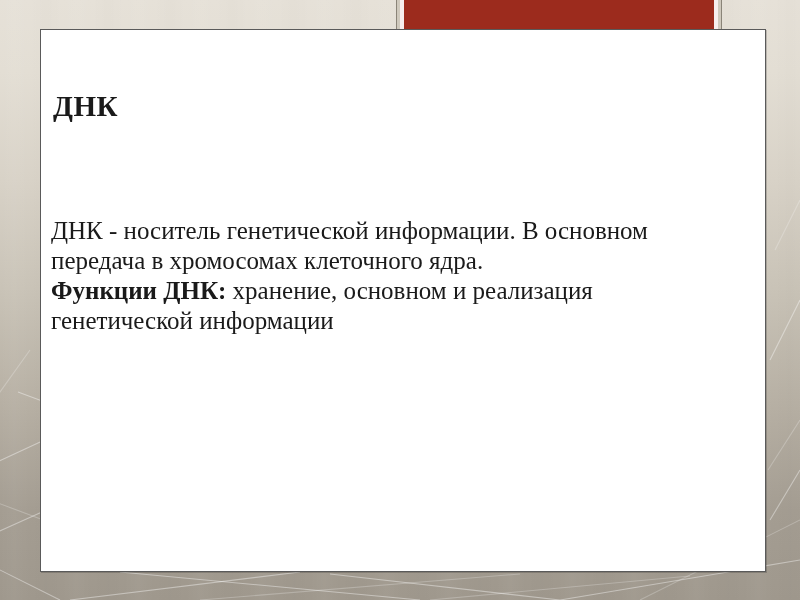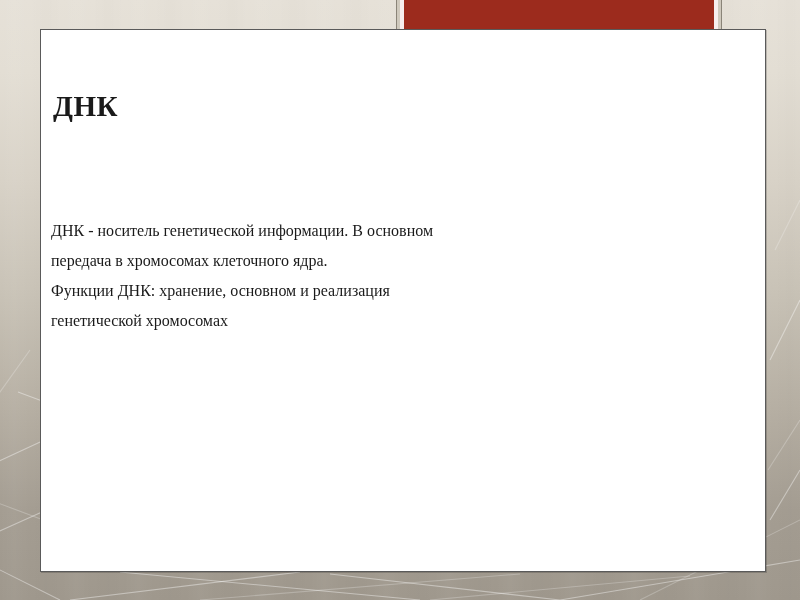--- a/index.html
+++ b/index.html
@@ -117,29 +117,29 @@
     line-height: 1.1;
     white-space: pre;
   }
 
   
   .body-block {
     position: absolute;
     left: 10px;
     top: 186px;
     right: 30px;
-    font-size: 16px;
+    font-size: 25px;
     color: #1a1a1a;
     line-height: 30px;
   }
   .body-line {
     white-space: pre-wrap;
   }
   .body-line b {
-    font-weight: normal;
+    font-weight: bold;
   }
 </style>
 </head>
 <body>
 
 <div id="slide">
 
   <div class="bg-base"></div>
   <div class="bg-stripes"></div>
 
@@ -174,18 +174,18 @@
   <div class="red-block-fill"></div>
 
   <div class="card">
 
     <h1 class="slide-title">ДНК</h1>
 
     <div class="body-block">
       <div class="body-line">ДНК - носитель генетической информации. В основном</div>
       <div class="body-line">передача в хромосомах клеточного ядра.</div>
       <div class="body-line"><b>Функции ДНК:</b><span> хранение, основном и реализация</span></div>
-      <div class="body-line">генетической хромосомах</div>
+      <div class="body-line">генетической информации</div>
     </div>
 
   </div>
 
 </div>
 
 </body></html>

